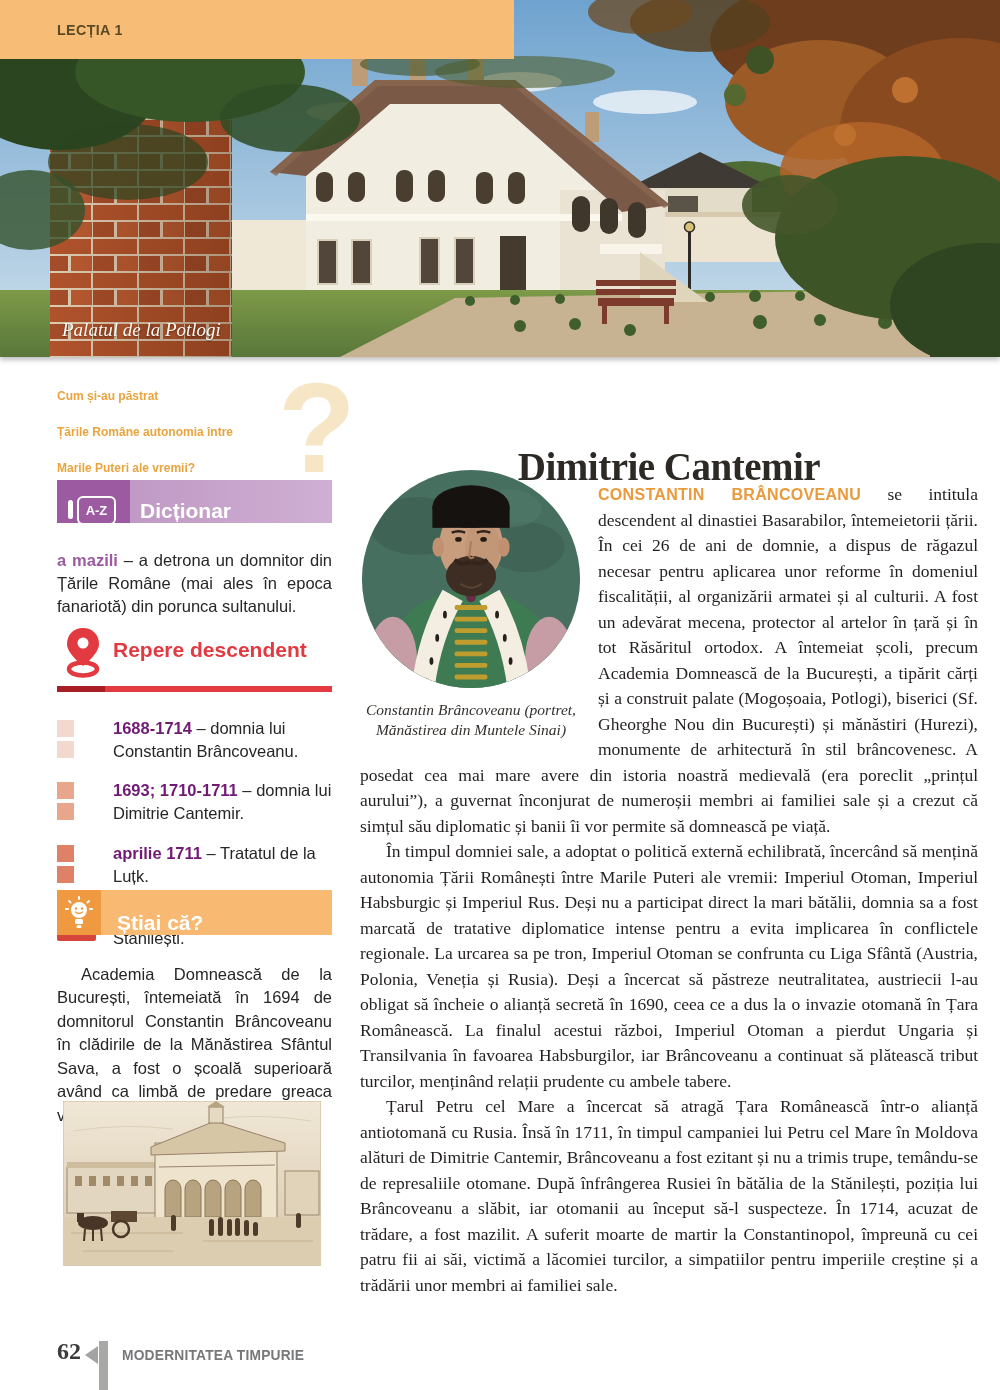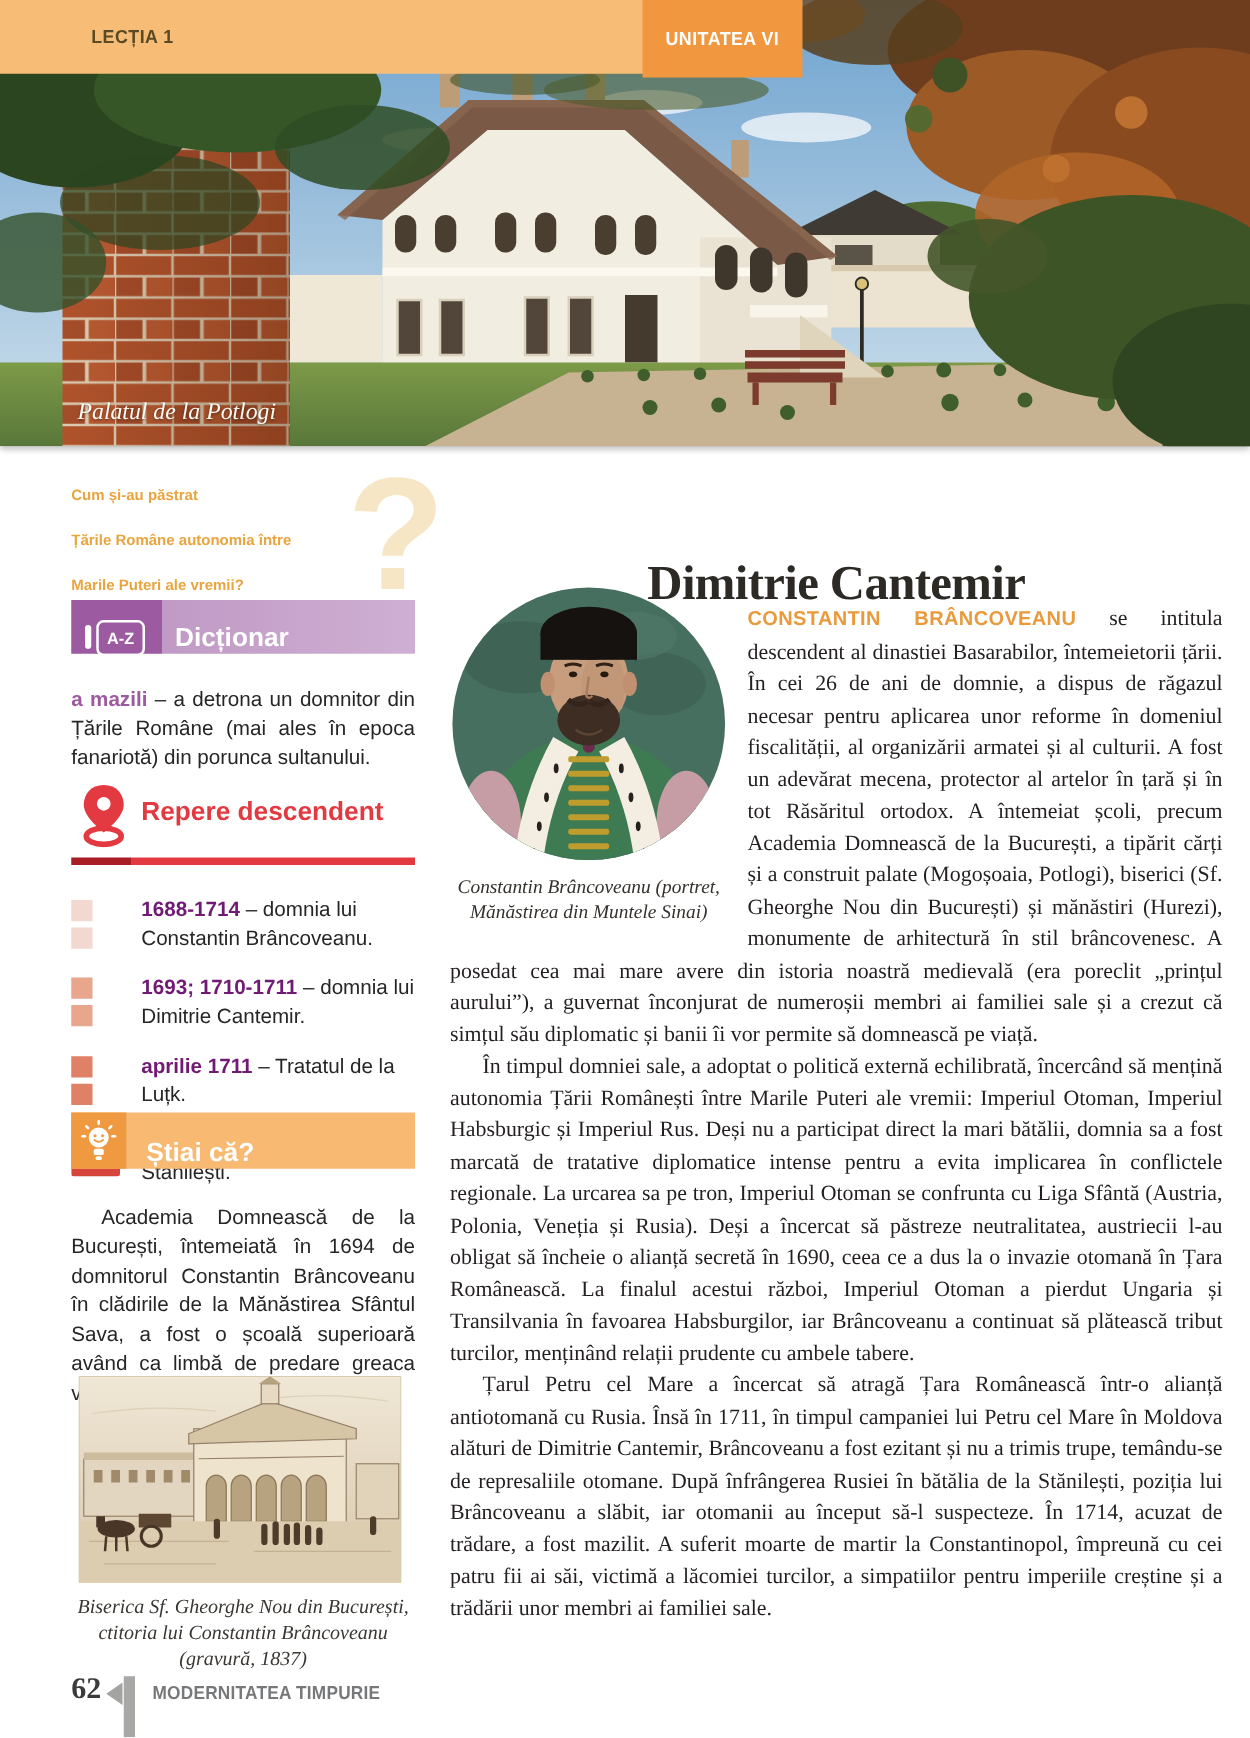--- a/index.html
+++ b/index.html
@@ -8,21 +8,21 @@
 
   
   .hero{position:absolute;left:0;top:0;width:1000px;height:357px;box-shadow:0 3px 5px rgba(0,0,0,.25);}
   .hero svg{display:block;width:100%;height:100%;}
   .hero-caption{position:absolute;left:62px;bottom:16px;color:#fdfbf4;
     font-family:"Liberation Serif",serif;font-style:italic;font-size:19px;
     text-shadow:0 1px 2px rgba(0,0,0,.45);}
 
   
   .lesson-bar{position:absolute;left:0;top:0;width:514px;height:59px;background:#f7bd77;
-    display:flex;align-items:center;padding-left:16px;}
+    display:flex;align-items:center;}
   .lesson-label{margin-left:57px;font-size:15px;font-weight:bold;color:#5c4a25;
     letter-spacing:.4px;transform:scaleX(.95);transform-origin:left center;}
   .unit-badge{position:absolute;left:514px;top:0;width:128px;height:62px;background:#f0973f;
     display:flex;align-items:center;justify-content:center;}
   .unit-label{font-size:15px;font-weight:bold;color:#ffffff;letter-spacing:.4px;
     transform:scaleX(.95);}
 
   
   .sidebar{position:absolute;left:57px;top:372px;width:275px;height:965px;}
   .q-block{position:absolute;left:0;top:6px;width:275px;}
@@ -239,23 +239,20 @@
         <circle cx="905" cy="90" r="13" fill="#c27432" opacity=".9"></circle>
         <circle cx="845" cy="135" r="11" fill="#c27432" opacity=".8"></circle>
       </g>
     </svg>
     <div class="hero-caption">Palatul de la Potlogi</div>
   </div>
 
   <div class="lesson-bar">
     <span class="lesson-label">LECȚIA 1</span>
   </div>
-  <div class="unit-badge">
-    <span class="unit-label">UNITATEA VI</span>
-  </div>
 
   <aside class="sidebar">
 
     <div class="q-block">
       <div class="q-mark">?</div>
       <div class="q-text">Cum și-au păstrat
 Țările Române autonomia între
 Marile Puteri ale vremii?</div>
     </div>
 
@@ -382,21 +379,20 @@
           <rect x="155" y="116" width="5" height="19" rx="2.5"></rect>
           <rect x="164" y="118" width="5" height="17" rx="2.5"></rect>
           <rect x="172" y="117" width="5" height="18" rx="2.5"></rect>
           <rect x="181" y="119" width="5" height="16" rx="2.5"></rect>
           <rect x="190" y="121" width="5" height="14" rx="2.5"></rect>
           <rect x="108" y="114" width="5" height="16" rx="2.5"></rect>
           <rect x="233" y="112" width="5" height="15" rx="2.5"></rect>
         </g>
       </svg>
     </div>
-    <div class="engr-caption">Biserica Sf. Gheorghe Nou din București, ctitoria lui Constantin Brâncoveanu (gravură, 1837)</div>
   </aside>
 
   <main class="main">
     <h1 class="article-title"><br><span>Dimitrie Cantemir</span></h1>
 
     <div class="article-body">
       <figure class="portrait-fig">
         <svg viewBox="0 0 230 230">
           <defs>
               <clipPath id="pclip">

